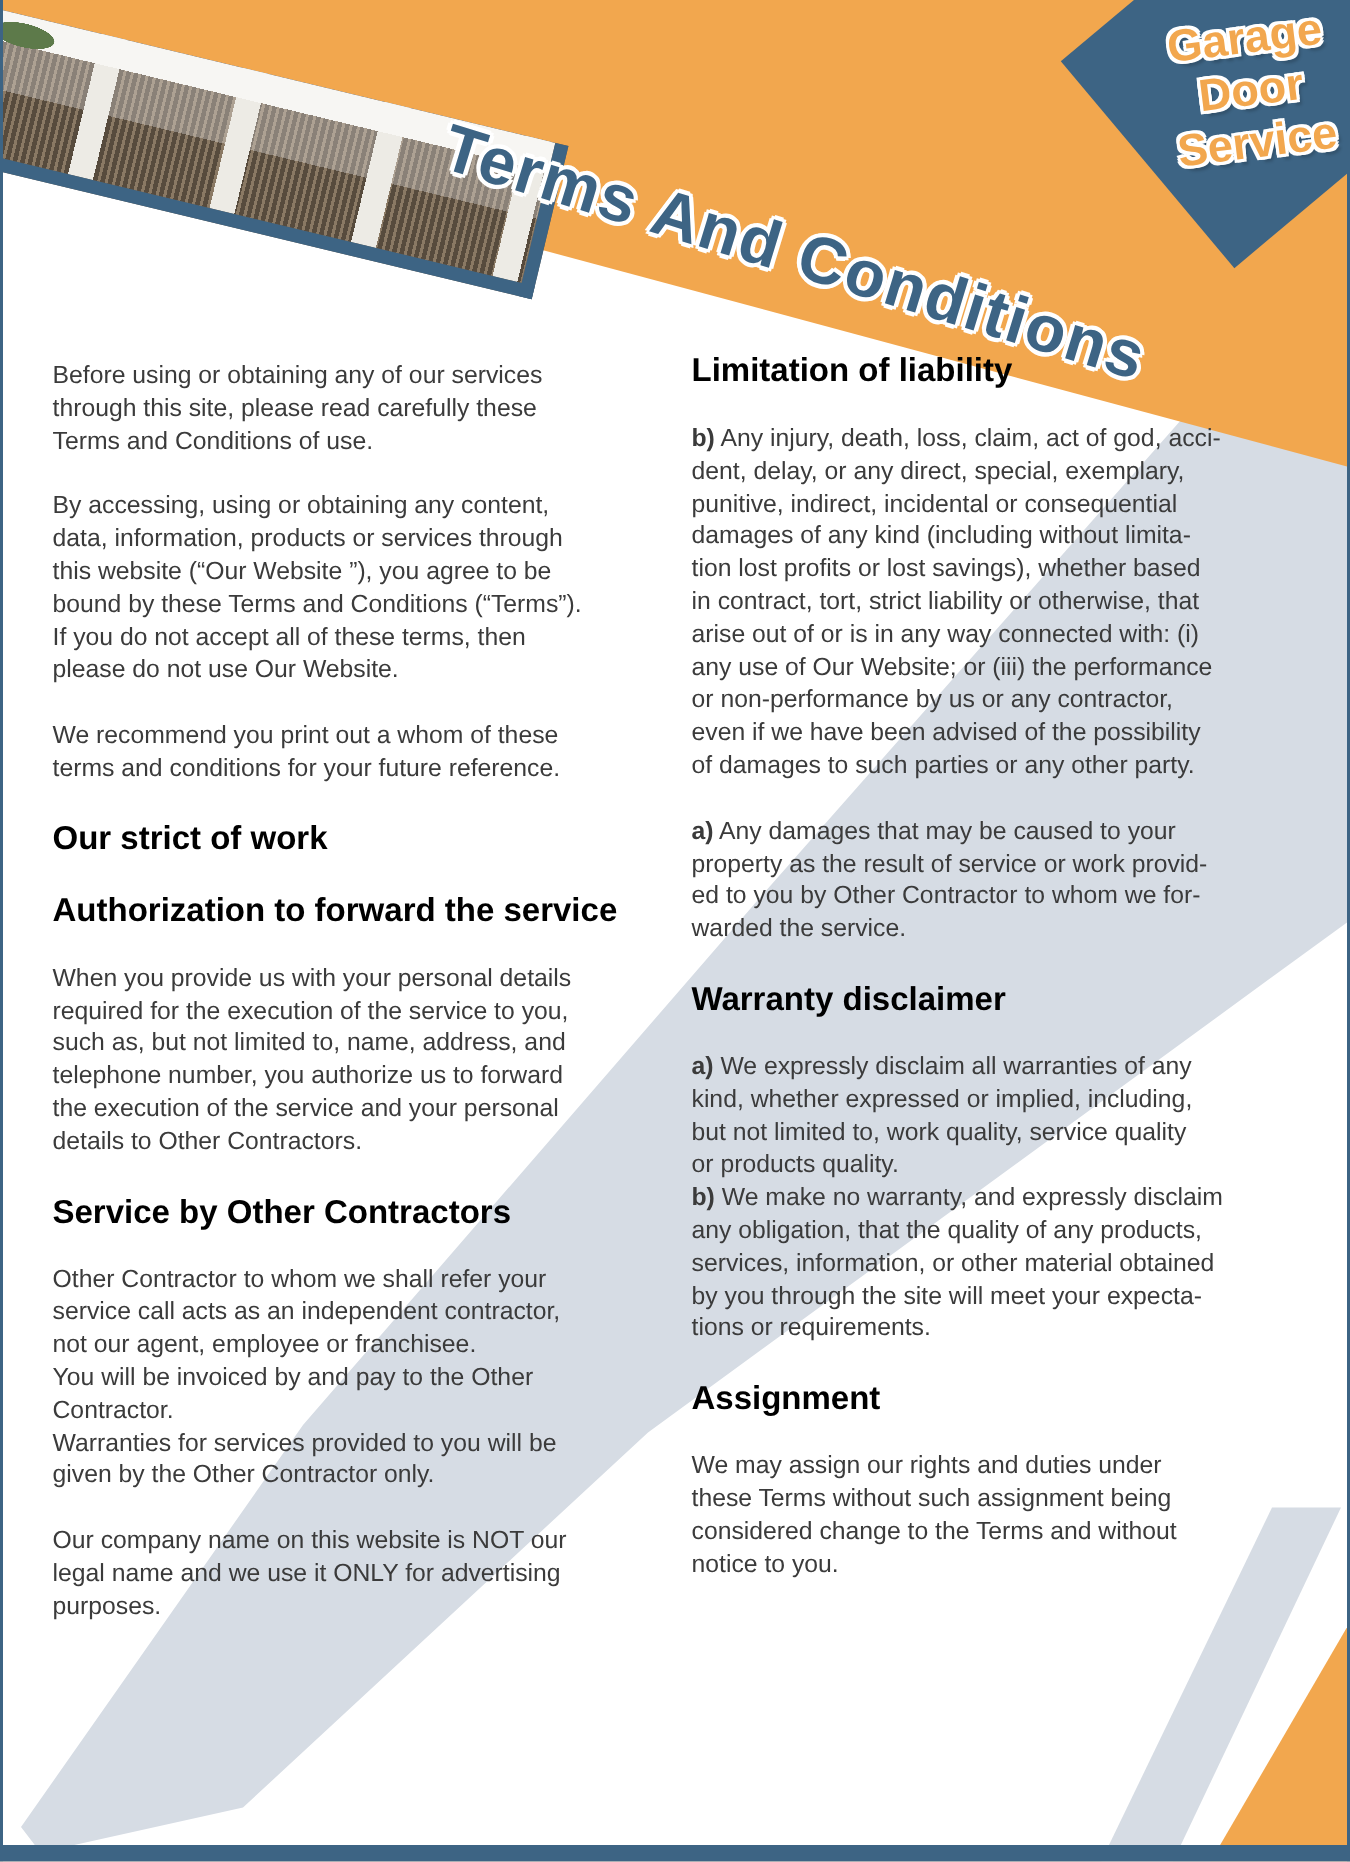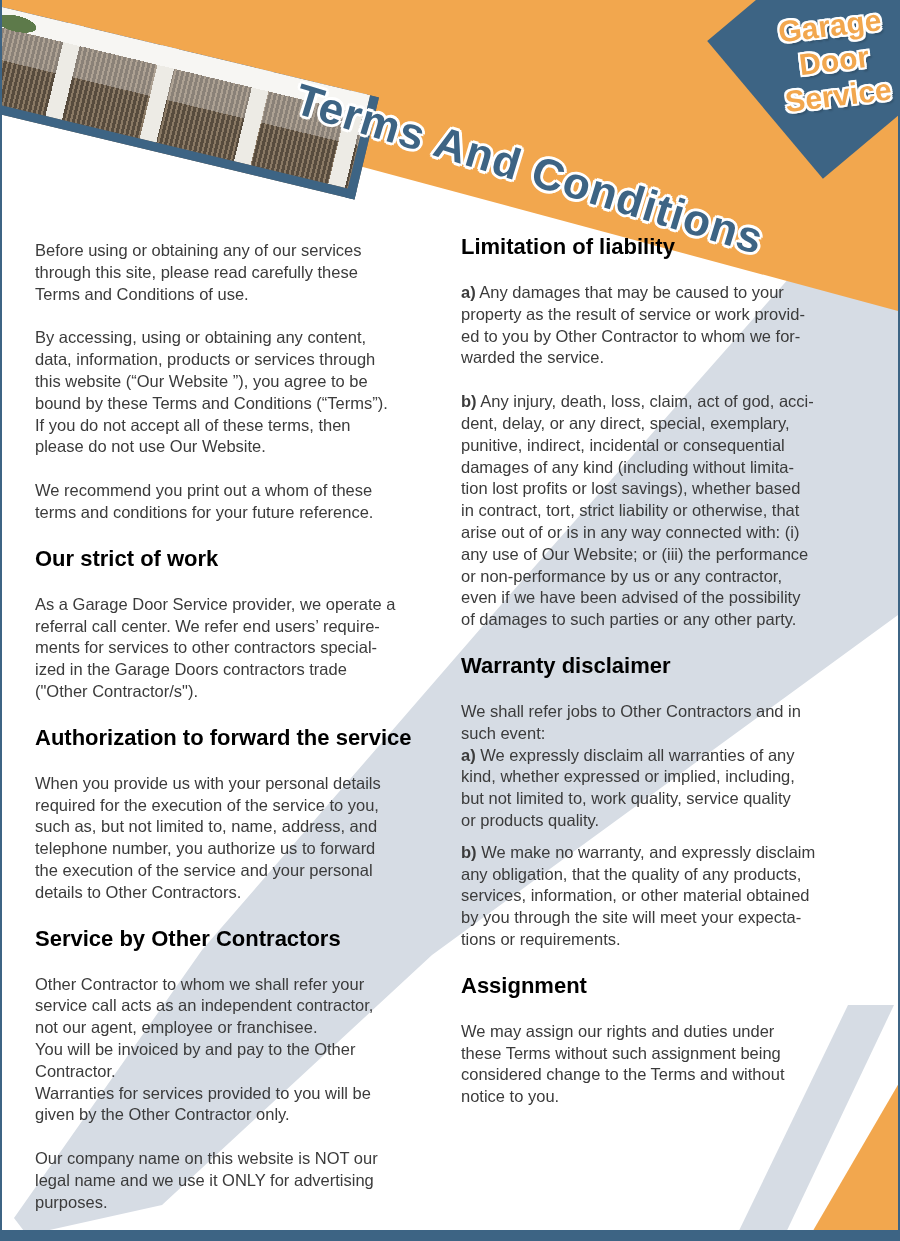--- a/index.html
+++ b/index.html
@@ -42,21 +42,21 @@
     font-size:30px; line-height:35px; font-weight:bold; color:#F2A74E;
     text-shadow:2px 0 0 #fff,-2px 0 0 #fff,0 2px 0 #fff,0 -2px 0 #fff,
                 2px 2px 0 #fff,-2px 2px 0 #fff,2px -2px 0 #fff,-2px -2px 0 #fff,
                 3px 4px 2px rgba(0,0,0,.18);
   }
   .col{position:absolute; z-index:4; color:#3B3B3B; font-size:16.5px; line-height:21.8px;}
   .col-left{left:33px; top:240px; width:402px;}
   .col-right{left:459px; top:230px; width:417px;}
   .col p{margin:0 0 22px 0; white-space:pre; }
   .col p.tight{margin:0;}
-  .col p.tight-end{margin:10px 0 22px 0;}
+  .col p.tight-end{margin:0 0 22px 0;}
   .col h2{
     margin:4px 0 22px 0; font-size:22px; line-height:26px;
     color:#000000; white-space:pre;
   }
   .col strong{font-weight:bold;}
   .col span{white-space:pre;}
   .bottom-bar{
     position:absolute; left:0; bottom:0; width:900px; height:11px;
     background:#3D6484; z-index:6;
   }
@@ -95,25 +95,20 @@
     <p>By accessing, using or obtaining any content,
 data, information, products or services through
 this website (“Our Website ”), you agree to be
 bound by these Terms and Conditions (“Terms”).
 If you do not accept all of these terms, then
 please do not use Our Website.</p>
     <p>We recommend you print out a whom of these
 terms and conditions for your future reference.</p>
 
     <h2>Our strict of work</h2>
-    <p>As a Garage Door Service provider, we operate a
-referral call center. We refer end users’ require-
-ments for services to other contractors special-
-ized in the Garage Doors contractors trade
-("Other Contractor/s").</p>
 
     <h2>Authorization to forward the service</h2>
     <p>When you provide us with your personal details
 required for the execution of the service to you,
 such as, but not limited to, name, address, and
 telephone number, you authorize us to forward
 the execution of the service and your personal
 details to Other Contractors.</p>
 
     <h2>Service by Other Contractors</h2>
@@ -124,39 +119,37 @@
 Contractor.
 Warranties for services provided to you will be
 given by the Other Contractor only.</p>
     <p>Our company name on this website is NOT our
 legal name and we use it ONLY for advertising
 purposes.</p>
   </div>
 
   <div class="col col-right">
     <h2>Limitation of liability</h2>
-    <p><strong>a)</strong><span> Any damages that may be caused to your
-property as the result of service or work provid-
-ed to you by Other Contractor to whom we for-
-warded the service.</span></p>
     <p><strong>b)</strong><span> Any injury, death, loss, claim, act of god, acci-
 dent, delay, or any direct, special, exemplary,
 punitive, indirect, incidental or consequential
 damages of any kind (including without limita-
 tion lost profits or lost savings), whether based
 in contract, tort, strict liability or otherwise, that
 arise out of or is in any way connected with: (i)
 any use of Our Website; or (iii) the performance
 or non-performance by us or any contractor,
 even if we have been advised of the possibility
 of damages to such parties or any other party.</span></p>
+    <p><strong>a)</strong><span> Any damages that may be caused to your
+property as the result of service or work provid-
+ed to you by Other Contractor to whom we for-
+warded the service.</span></p>
 
     <h2>Warranty disclaimer</h2>
-    <p class="tight">We shall refer jobs to Other Contractors and in
-such event:</p>
     <p class="tight"><strong>a)</strong><span> We expressly disclaim all warranties of any
 kind, whether expressed or implied, including,
 but not limited to, work quality, service quality
 or products quality.</span></p>
     <p class="tight-end"><strong>b)</strong><span> We make no warranty, and expressly disclaim
 any obligation, that the quality of any products,
 services, information, or other material obtained
 by you through the site will meet your expecta-
 tions or requirements.</span></p>
 

